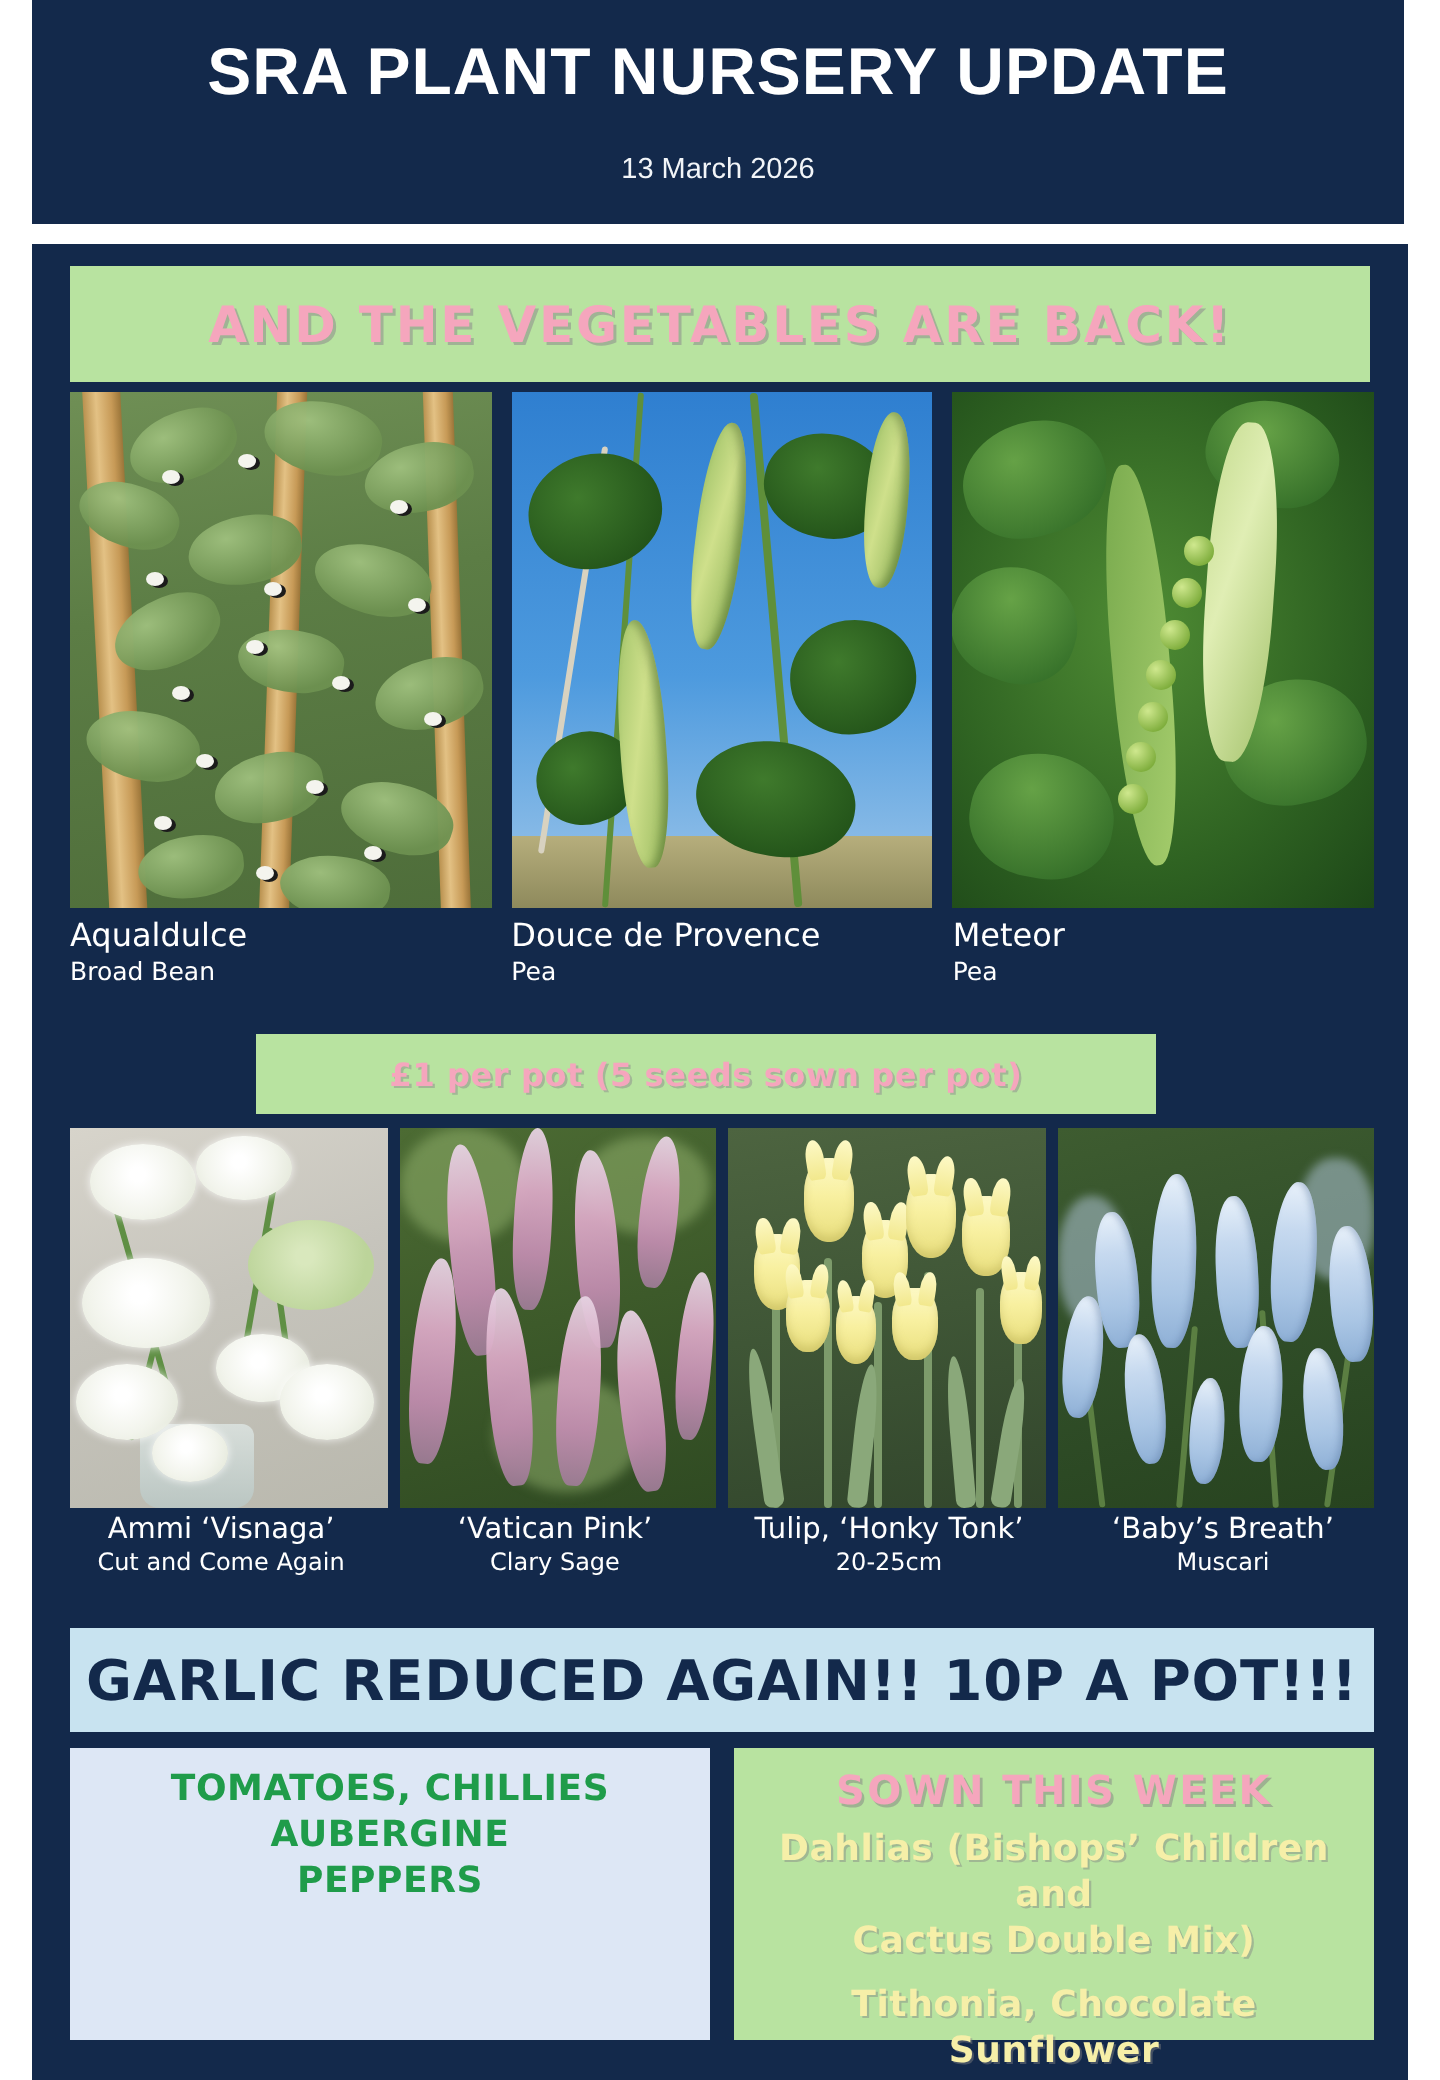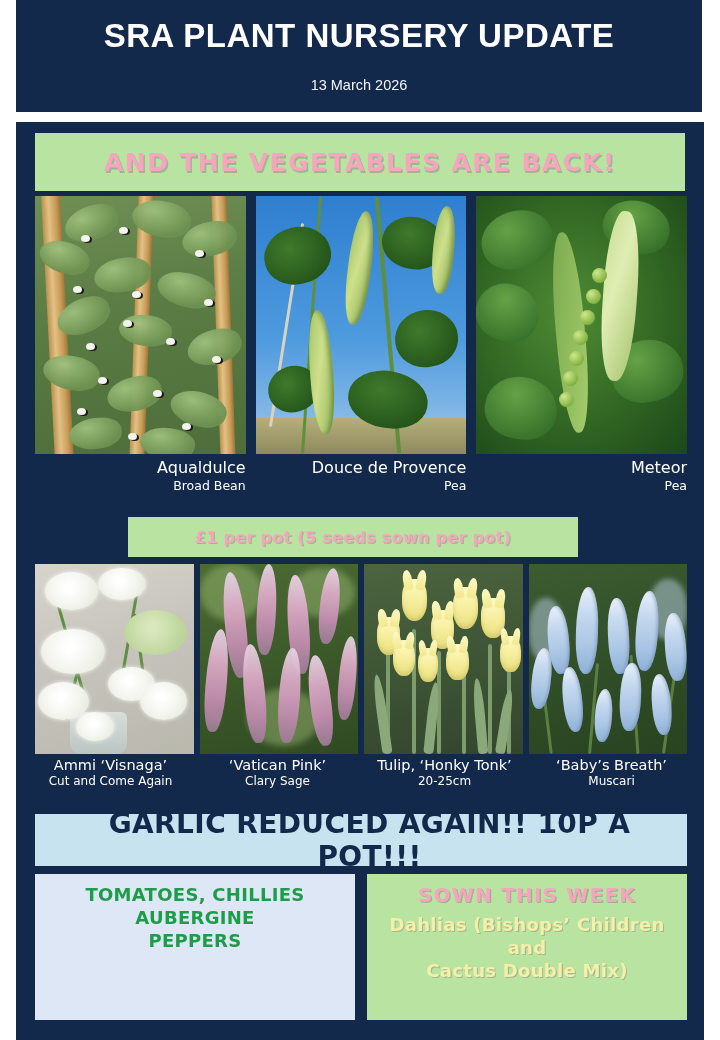--- a/index.html
+++ b/index.html
@@ -103,21 +103,20 @@
     text-shadow: 1.2px 1.2px 0 rgba(140,140,140,0.5);
   }
 
   .banner-garlic {
     position: absolute;
     left: 19px;
     top: 692px;
     width: 652px;
     height: 52px;
     background: #c8e3f0;
-    padding-left: 17px;
   }
   .banner-garlic .txt {
     color: #13294b;
     font-family: "DejaVu Sans", sans-serif;
     font-weight: bold;
     font-size: 28px;
     letter-spacing: 0.4px;
   }
 
   
@@ -141,21 +140,21 @@
   
   .caps1 {
     position: absolute;
     left: 19px;
     top: 336px;
     width: 652px;
     height: 52px;
     display: flex;
     gap: 10px;
   }
-  .caps1 .cap { flex: 1; text-align: right; }
+  .caps1 .cap { flex: 1; text-align: left; }
   .cap-name {
     color: #ffffff;
     font-family: "DejaVu Sans", sans-serif;
     font-size: 16px;
     line-height: 1.25;
   }
   .cap-sub {
     color: #ffffff;
     font-family: "DejaVu Sans", sans-serif;
     font-size: 12.5px;
@@ -594,18 +593,19 @@
         <div class="panel-line line-green">TOMATOES, CHILLIES</div>
         <div class="panel-line line-green">AUBERGINE</div>
         <div class="panel-line line-green">PEPPERS</div>
       </div>
 
       <div class="panel panel-right">
         <div class="panel-head head-pink">SOWN THIS WEEK</div>
         <div class="panel-line line-cream">Dahlias (Bishops’ Children and</div>
         <div class="panel-line line-cream">Cactus Double Mix)</div>
         <div class="panel-gap"></div>
+        <div class="panel-line line-cream">Tithonia, Chocolate Sunflower</div>
       </div>
 
     </div>
 
   </div>
 </div>
 
 </body></html>

